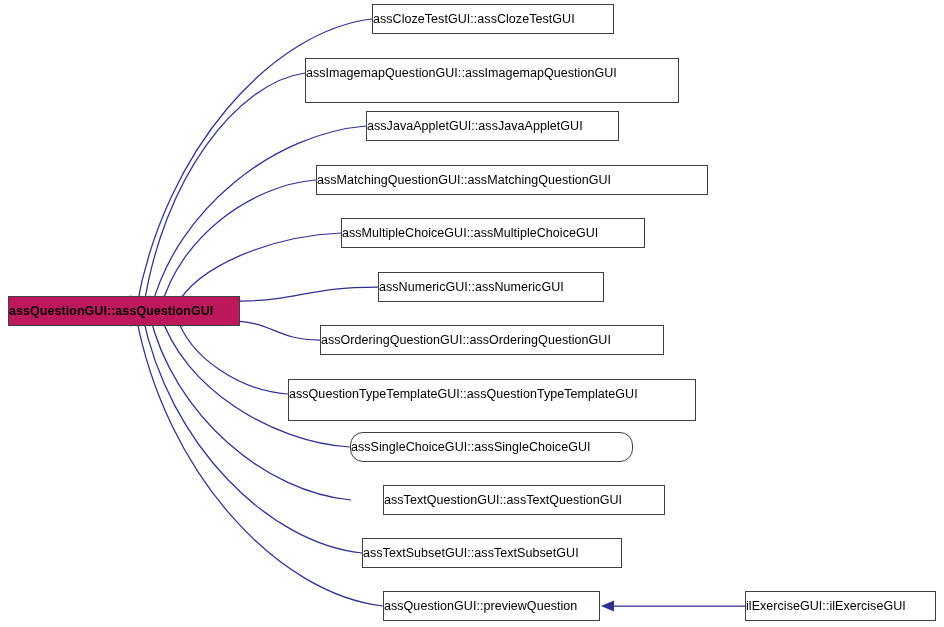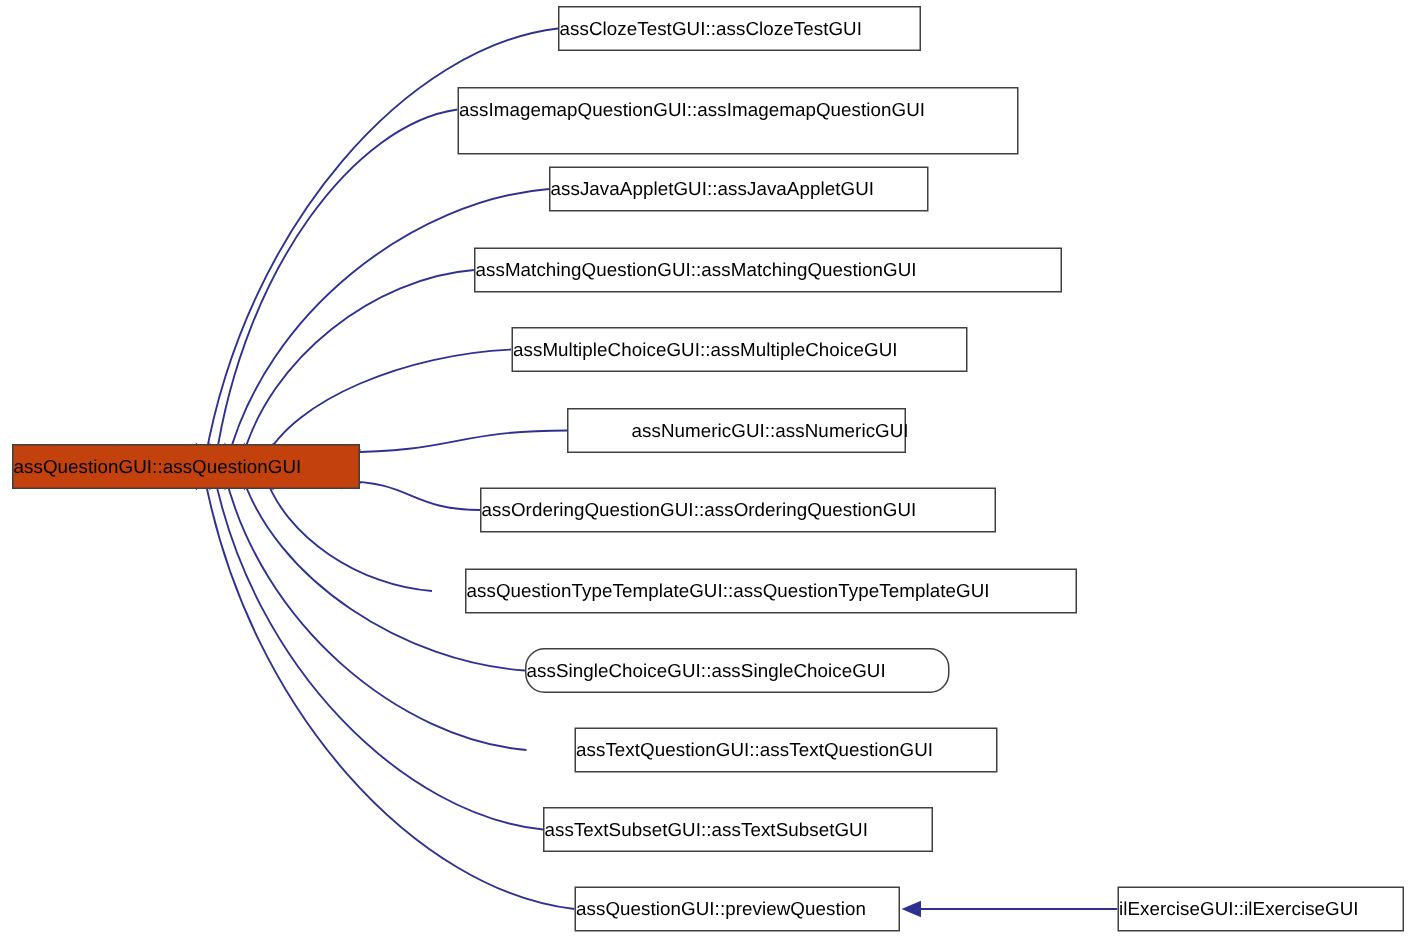--- a/index.html
+++ b/index.html
@@ -29,23 +29,23 @@
     border: 1px solid #404040;
     background: #ffffff;
     color: #000000;
     font-size: 12.5px;
     line-height: 28px;
     height: 30px;
     white-space: nowrap;
     letter-spacing: 0.05px;
   }
   .graph-node.is-root {
-    background: #c2410c;
+    background: #be185d;
     border: 1px solid #404040;
-    font-weight: normal;
+    font-weight: bold;
   }
 </style>
 </head>
 <body>
 
 <div id="graph-canvas">
 
   <svg id="edge-layer" viewBox="0 0 944 627" xmlns="http://www.w3.org/2000/svg">
       <path d="M372,19 C273.180276373756,30.495632272511855 164.94915049739345,148.32586306575837 136.714943747038,306.3908068127964" stroke="#2e3192" stroke-width="1.25" fill="none"></path>
       <polygon points="130.45,295 141.4990826084125,303.7595304390405 131.93080488566352,309.0220831865524" fill="#2e3192"></polygon>
@@ -75,23 +75,23 @@
       <polygon points="601,606 614,600.54 614,611.46" fill="#2e3192"></polygon>
     </svg>
 
   <div id="node-layer">
       <div class="graph-node is-root" style="left: 8px; top: 296px; width: 232px; height: 30px;">assQuestionGUI::assQuestionGUI</div>
       <div class="graph-node" style="left: 372px; top: 4px; width: 242px; height: 30px;">assClozeTestGUI::assClozeTestGUI</div>
       <div class="graph-node" style="left: 305px; top: 58px; width: 374px; height: 45px;">assImagemapQuestionGUI::assImagemapQuestionGUI</div>
       <div class="graph-node" style="left: 366px; top: 111px; width: 253px; height: 30px;">assJavaAppletGUI::assJavaAppletGUI</div>
       <div class="graph-node" style="left: 316px; top: 165px; width: 392px; height: 30px;">assMatchingQuestionGUI::assMatchingQuestionGUI</div>
       <div class="graph-node" style="left: 341px; top: 218px; width: 304px; height: 30px;">assMultipleChoiceGUI::assMultipleChoiceGUI</div>
-      <div class="graph-node" style="left: 378px; top: 272px; width: 226px; height: 30px; padding-left: 42px;">assNumericGUI::assNumericGUI</div>
+      <div class="graph-node" style="left: 378px; top: 272px; width: 226px; height: 30px;">assNumericGUI::assNumericGUI</div>
       <div class="graph-node" style="left: 320px; top: 325px; width: 344px; height: 30px;">assOrderingQuestionGUI::assOrderingQuestionGUI</div>
-      <div class="graph-node" style="left: 288px; top: 379px; width: 408px; height: 30px; margin-left: 22px;">assQuestionTypeTemplateGUI::assQuestionTypeTemplateGUI</div>
+      <div class="graph-node" style="left: 288px; top: 379px; width: 408px; height: 42px;">assQuestionTypeTemplateGUI::assQuestionTypeTemplateGUI</div>
       <div class="graph-node" style="left: 350px; top: 432px; width: 283px; height: 30px; border-radius: 13px;">assSingleChoiceGUI::assSingleChoiceGUI</div>
       <div class="graph-node" style="left: 351px; top: 485px; width: 282px; height: 30px; margin-left: 32px;">assTextQuestionGUI::assTextQuestionGUI</div>
       <div class="graph-node" style="left: 362px; top: 538px; width: 260px; height: 30px;">assTextSubsetGUI::assTextSubsetGUI</div>
       <div class="graph-node" style="left: 383px; top: 591px; width: 217px; height: 30px;">assQuestionGUI::previewQuestion</div>
       <div class="graph-node" style="left: 745px; top: 591px; width: 191px; height: 30px;">ilExerciseGUI::ilExerciseGUI</div>
     </div>
 
 </div>
 
 </body></html>

